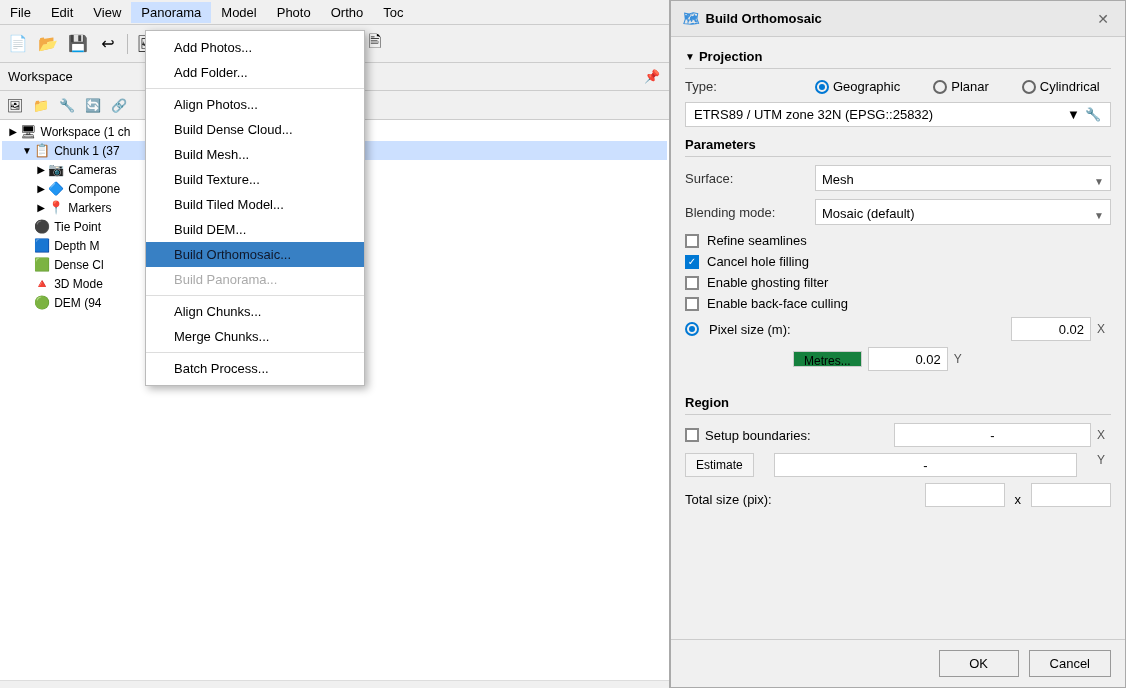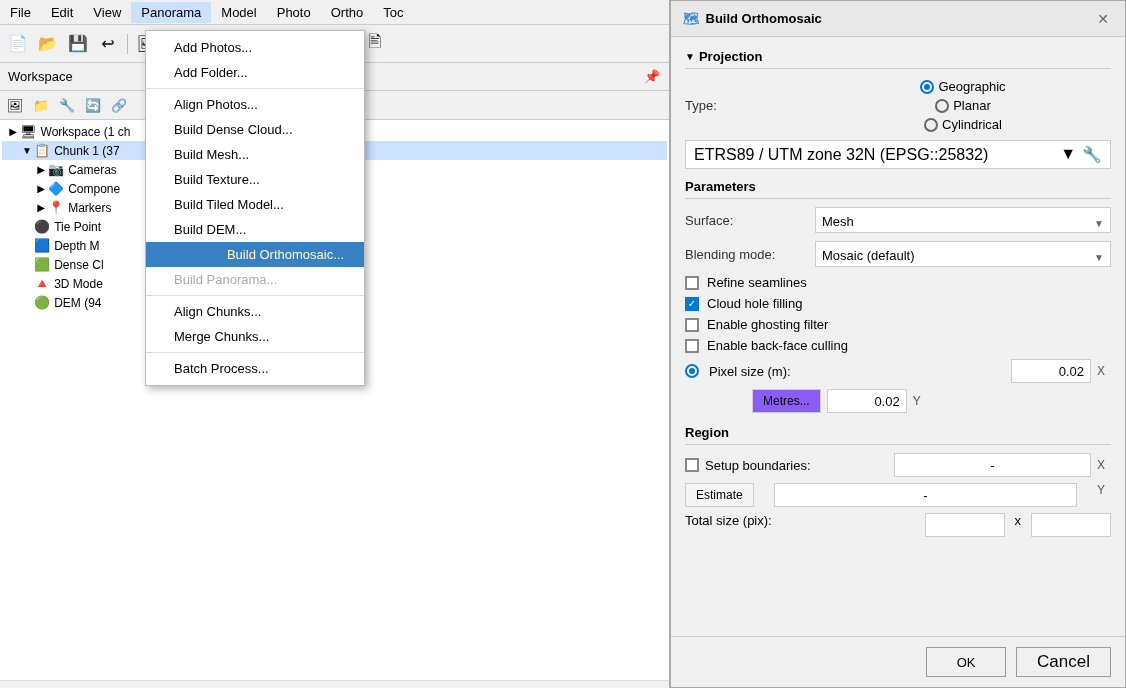--- a/index.html
+++ b/index.html
@@ -26,21 +26,21 @@
     .tree-panel { background: #fff; height: calc(688px - 30px - 38px - 28px - 32px); overflow: auto; padding: 2px; }
     .tree-item { display: flex; align-items: center; padding: 2px 4px; cursor: pointer; white-space: nowrap; font-size: 12px; }
     .tree-item.selected { background: #cce0ff; }
     .tree-arrow { width: 14px; display: inline-block; text-align: center; font-size: 10px; }
     .tree-icon { margin-right: 4px; font-size: 13px; }
     .tree-indent { display: inline-block; }
 
     
     .dropdown-menu { position: absolute; top: 30px; left: 145px; background: #fff; border: 1px solid #bbb; box-shadow: 3px 3px 8px rgba(0,0,0,0.3); z-index: 100; min-width: 220px; padding: 4px 0; }
     .dropdown-item { padding: 5px 20px 5px 28px; cursor: pointer; font-size: 13px; color: #000; white-space: nowrap; }
-    .dropdown-item.highlighted { background: #3880c4; color: #fef9c3; text-align: right; }
+    .dropdown-item.highlighted { background: #3880c4; color: #0f172a; }
     .dropdown-item.disabled { color: #aaa; cursor: default; }
     .dropdown-sep { height: 1px; background: #ddd; margin: 3px 0; }
 
     
     .chunk-btn-area { padding: 4px 8px; background: #f0f0f0; border-top: 1px solid #ddd; }
 
     
     .dialog { width: 456px; height: 688px; background: #f0f0f0; border: 1px solid #aaa; display: flex; flex-direction: column; }
     .dialog-titlebar { background: #e8e8e8; border-bottom: 1px solid #ccc; padding: 8px 12px; display: flex; align-items: center; justify-content: space-between; height: 36px; }
     .dialog-title { font-size: 13px; font-weight: bold; display: flex; align-items: center; gap: 6px; }
@@ -48,61 +48,61 @@
     .dialog-body { flex: 1; overflow-y: auto; padding: 12px 14px; }
 
     
     .section-header { display: flex; align-items: center; gap: 4px; font-size: 13px; font-weight: bold; margin-bottom: 10px; border-bottom: 1px solid #ccc; padding-bottom: 4px; }
     .section-arrow { font-size: 10px; }
 
     .field-row { display: flex; align-items: center; margin-bottom: 8px; }
     .field-label { width: 130px; font-size: 13px; color: #333; flex-shrink: 0; }
     .field-value { flex: 1; }
 
-    .radio-group { display: flex; align-items: center; gap: 4px; flex-direction: column; }
+    .radio-group { display: flex; align-items: center; gap: 33px; }
     .radio-option { display: flex; align-items: center; gap: 4px; cursor: pointer; font-size: 13px; }
     .radio-circle { width: 14px; height: 14px; border-radius: 50%; border: 2px solid #666; display: flex; align-items: center; justify-content: center; }
     .radio-circle.checked { border-color: #0078d4; }
     .radio-circle.checked::after { content: ''; width: 6px; height: 6px; border-radius: 50%; background: #0078d4; }
 
     .select-field { width: 100%; border: 1px solid #ccc; background: #fff; padding: 3px 6px; font-size: 13px; height: 26px; display: flex; align-items: flex-end; justify-content: space-between; cursor: pointer; }
     .select-arrow { font-size: 10px; color: #666; }
 
-    .coord-row { background: #fff; border: 1px solid #ccc; padding: 4px 8px; font-size: 16px; margin-bottom: 10px; display: flex; align-items: center; justify-content: space-between; }
+    .coord-row { background: #fff; border: 1px solid #ccc; padding: 4px 8px; font-size: 13px; margin-bottom: 10px; display: flex; align-items: center; justify-content: space-between; }
 
     .params-section { margin-bottom: 10px; }
     .params-label { font-size: 13px; font-weight: bold; margin-bottom: 8px; border-bottom: 1px solid #ccc; padding-bottom: 4px; }
 
     .checkbox-row { display: flex; align-items: center; gap: 8px; margin-bottom: 6px; font-size: 13px; }
     .checkbox-box { width: 14px; height: 14px; border: 2px solid #888; background: #fff; display: flex; align-items: center; justify-content: center; cursor: pointer; flex-shrink: 0; }
     .checkbox-box.checked { background: #0078d4; border-color: #0078d4; color: #fff; font-size: 10px; }
 
     .pixel-row { display: flex; align-items: center; gap: 6px; margin-bottom: 6px; }
     .pixel-label { font-size: 13px; flex: 1; }
     .pixel-input { width: 80px; border: 1px solid #ccc; padding: 2px 6px; font-size: 13px; height: 24px; background: #fff; text-align: right; }
     .axis-label { font-size: 12px; color: #555; width: 14px; }
 
-    .metres-btn { border: 1px solid #ccc; background: #8b5cf6; padding: 2px 10px; font-size: 12px; height: 24px; cursor: pointer; margin-left: 67px; }
+    .metres-btn { border: 1px solid #ccc; background: #15803d; padding: 2px 10px; font-size: 12px; height: 16px; cursor: pointer; margin-left: 108px; }
 
     .maxdim-row { display: flex; align-items: center; gap: 6px; margin-bottom: 6px; }
     .maxdim-input { width: 80px; border: 1px solid #ccc; padding: 2px 6px; font-size: 13px; height: 24px; background: #f0f0f0; color: #999; text-align: right; }
 
-    .region-section { margin-top: 12px; }
+    .region-section { margin-top: 24px; }
     .region-label { font-size: 13px; font-weight: bold; margin-bottom: 8px; border-bottom: 1px solid #ccc; padding-bottom: 4px; }
 
     .region-row { display: flex; align-items: center; gap: 6px; margin-bottom: 6px; }
     .region-input { flex: 1; border: 1px solid #ccc; padding: 2px 6px; font-size: 13px; height: 24px; background: #fff; text-align: center; }
 
     .estimate-btn { border: 1px solid #ccc; background: #f5f5f5; padding: 2px 10px; font-size: 12px; height: 24px; cursor: pointer; }
-    .totalsize-row { display: flex; align-items: flex-start; gap: 6px; margin-bottom: 6px; }
+    .totalsize-row { display: flex; align-items: flex-end; gap: 6px; margin-bottom: 6px; }
     .totalsize-input { width: 80px; border: 1px solid #ccc; padding: 2px 6px; font-size: 13px; height: 24px; background: #fff; }
 
     .dialog-footer { border-top: 1px solid #ccc; padding: 10px 14px; display: flex; justify-content: flex-end; gap: 10px; background: #f0f0f0; }
     .btn-ok { min-width: 80px; padding: 5px 20px; background: #f0f0f0; border: 1px solid #999; font-size: 13px; cursor: pointer; }
-    .btn-cancel { min-width: 80px; padding: 4px 20px; background: #f0f0f0; border: 1px solid #999; font-size: 17px; cursor: pointer; }
+    .btn-cancel { min-width: 80px; padding: 4px 20px; background: #f0f0f0; border: 1px solid #999; font-size: 13px; cursor: pointer; }
   </style>
 </head>
 <body>
 
 <div class="app-window">
 
   <div class="menu-bar">
     <span class="menu-item">File</span>
     <span class="menu-item">Edit</span>
     <span class="menu-item">View</span>
@@ -300,21 +300,21 @@
           </div>
         </div>
       </div>
 
       <div class="checkbox-row">
         <div class="checkbox-box"></div>
         <span>Refine seamlines</span>
       </div>
       <div class="checkbox-row">
         <div class="checkbox-box checked">✓</div>
-        <span>Cloud hole filling</span>
+        <span>Cancel hole filling</span>
       </div>
       <div class="checkbox-row">
         <div class="checkbox-box"></div>
         <span>Enable ghosting filter</span>
       </div>
       <div class="checkbox-row">
         <div class="checkbox-box"></div>
         <span>Enable back-face culling</span>
       </div>
 

